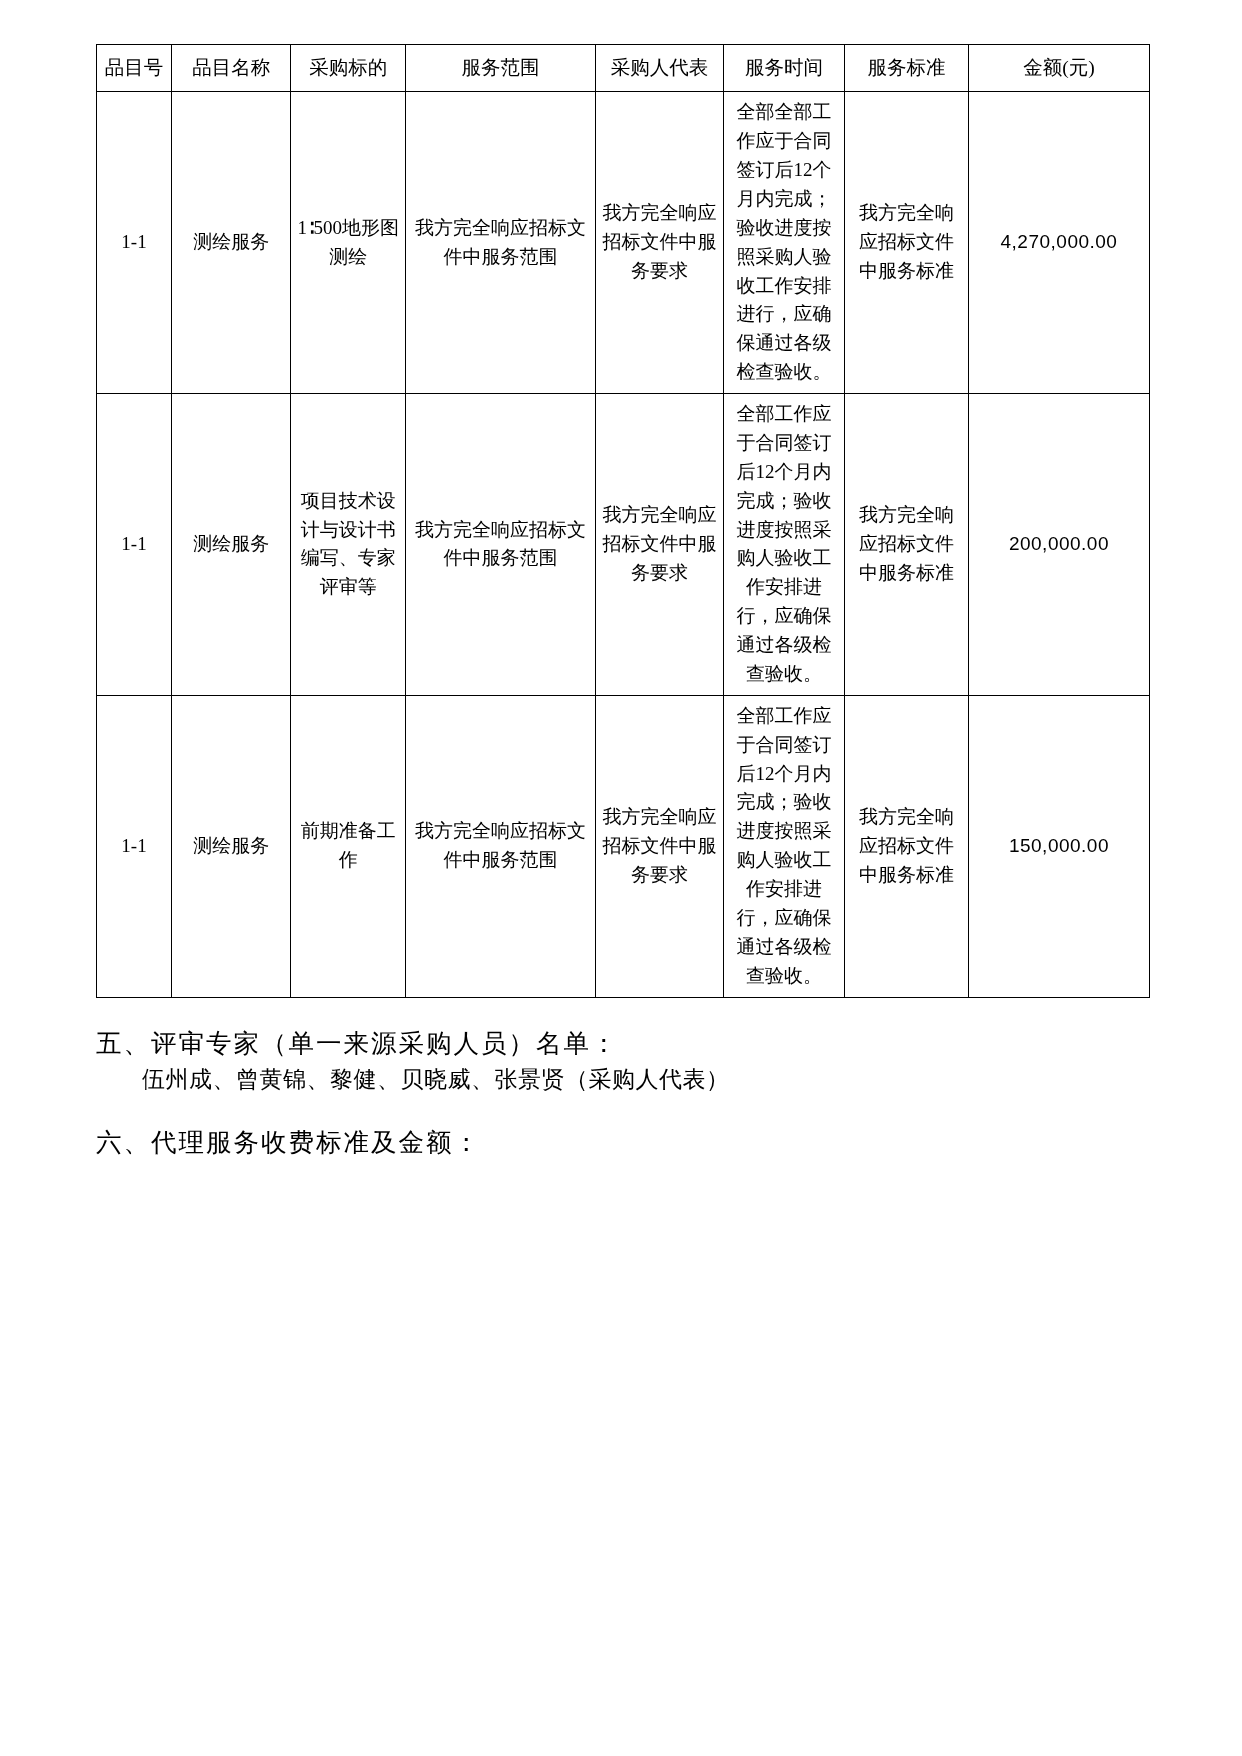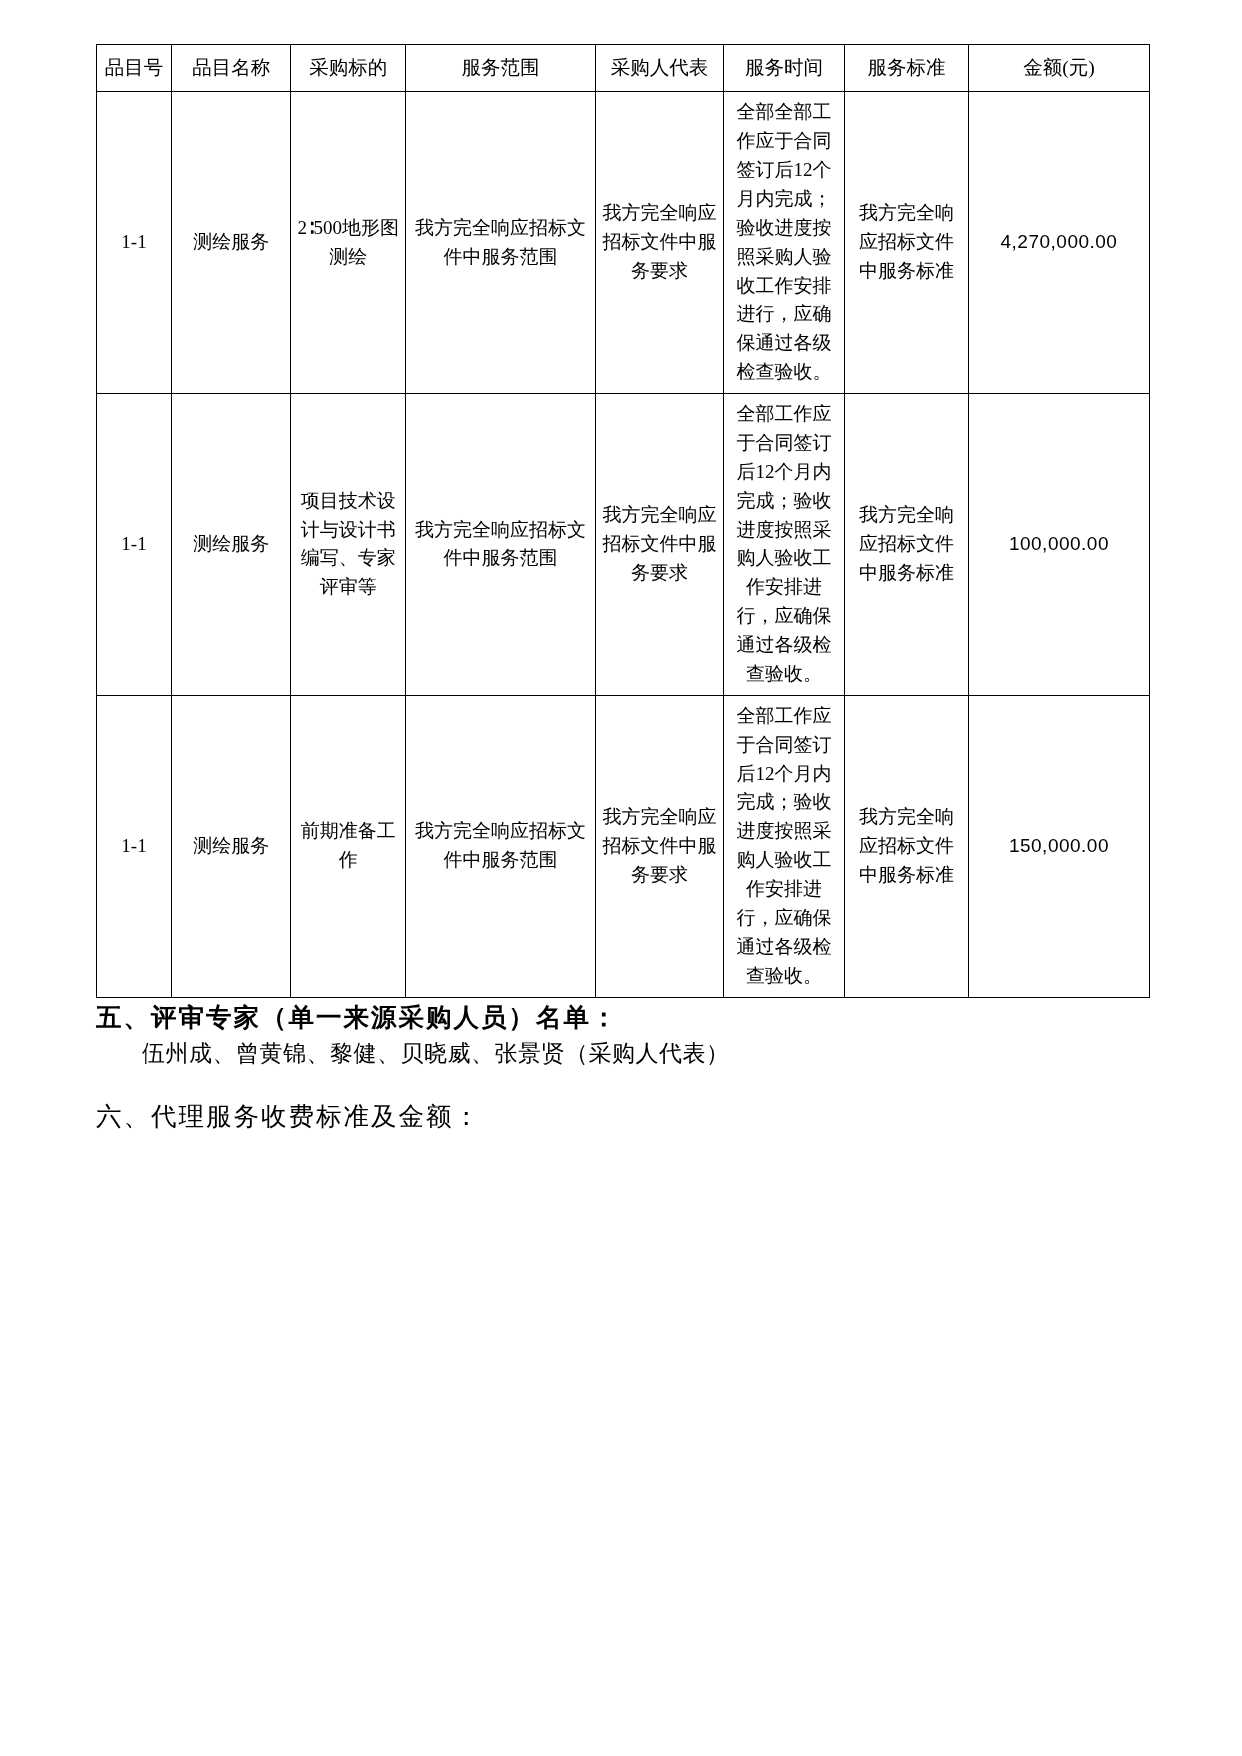--- a/index.html
+++ b/index.html
@@ -51,24 +51,24 @@
   .col-time   { width: 110px; }
   .col-std    { width: 112px; }
   .col-amt    { width: 164px; }
 
   td.amount {
     font-family: Liberation Sans, sans-serif;
     letter-spacing: 0.5px;
     font-size: 19px;
   }
   .section {
+    margin-top: 26px;
     font-size: 25px;
     line-height: 1.6;
     letter-spacing: 1px;
-    font-weight: bold;
   }
   .section-title {
     font-size: 25.5px;
     letter-spacing: 2px;
   }
   .experts {
     margin-left: 46px;
     font-size: 23px;
     letter-spacing: 0.5px;
   }
@@ -103,36 +103,36 @@
         <td>采购人代表</td>
         <td>服务时间</td>
         <td>服务标准</td>
         <td>金额(元)</td>
       </tr>
     </thead>
     <tbody>
       <tr>
         <td>1-1</td>
         <td>测绘服务</td>
-        <td>2∶500地形图测绘</td>
+        <td>1∶500地形图测绘</td>
         <td>我方完全响应招标文件中服务范围</td>
         <td>我方完全响应招标文件中服务要求</td>
         <td>全部全部工作应于合同签订后12个月内完成；验收进度按照采购人验收工作安排进行，应确保通过各级检查验收。</td>
         <td>我方完全响应招标文件中服务标准</td>
         <td class="amount">4,270,000.00</td>
       </tr>
       <tr>
         <td>1-1</td>
         <td>测绘服务</td>
         <td>项目技术设计与设计书编写、专家评审等</td>
         <td>我方完全响应招标文件中服务范围</td>
         <td>我方完全响应招标文件中服务要求</td>
         <td>全部工作应于合同签订后12个月内完成；验收进度按照采购人验收工作安排进行，应确保通过各级检查验收。</td>
         <td>我方完全响应招标文件中服务标准</td>
-        <td class="amount">100,000.00</td>
+        <td class="amount">200,000.00</td>
       </tr>
       <tr>
         <td>1-1</td>
         <td>测绘服务</td>
         <td>前期准备工作</td>
         <td>我方完全响应招标文件中服务范围</td>
         <td>我方完全响应招标文件中服务要求</td>
         <td>全部工作应于合同签订后12个月内完成；验收进度按照采购人验收工作安排进行，应确保通过各级检查验收。</td>
         <td>我方完全响应招标文件中服务标准</td>
         <td class="amount">150,000.00</td>

